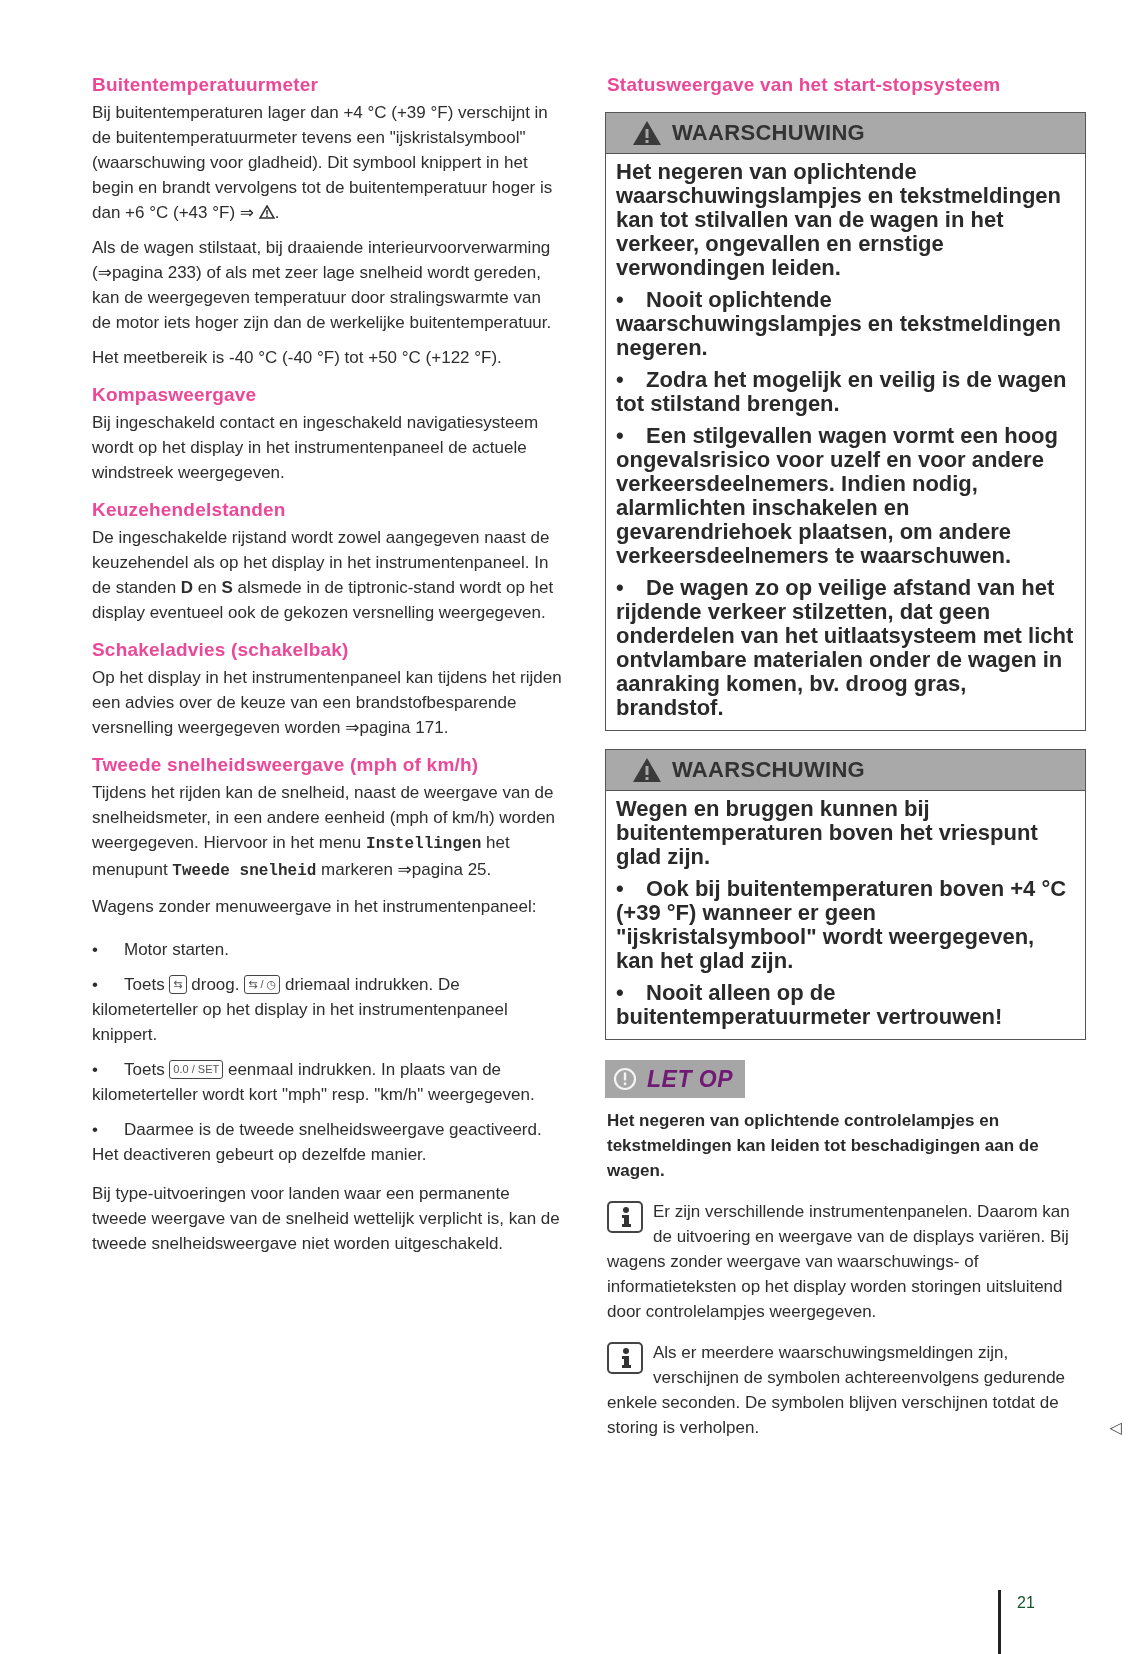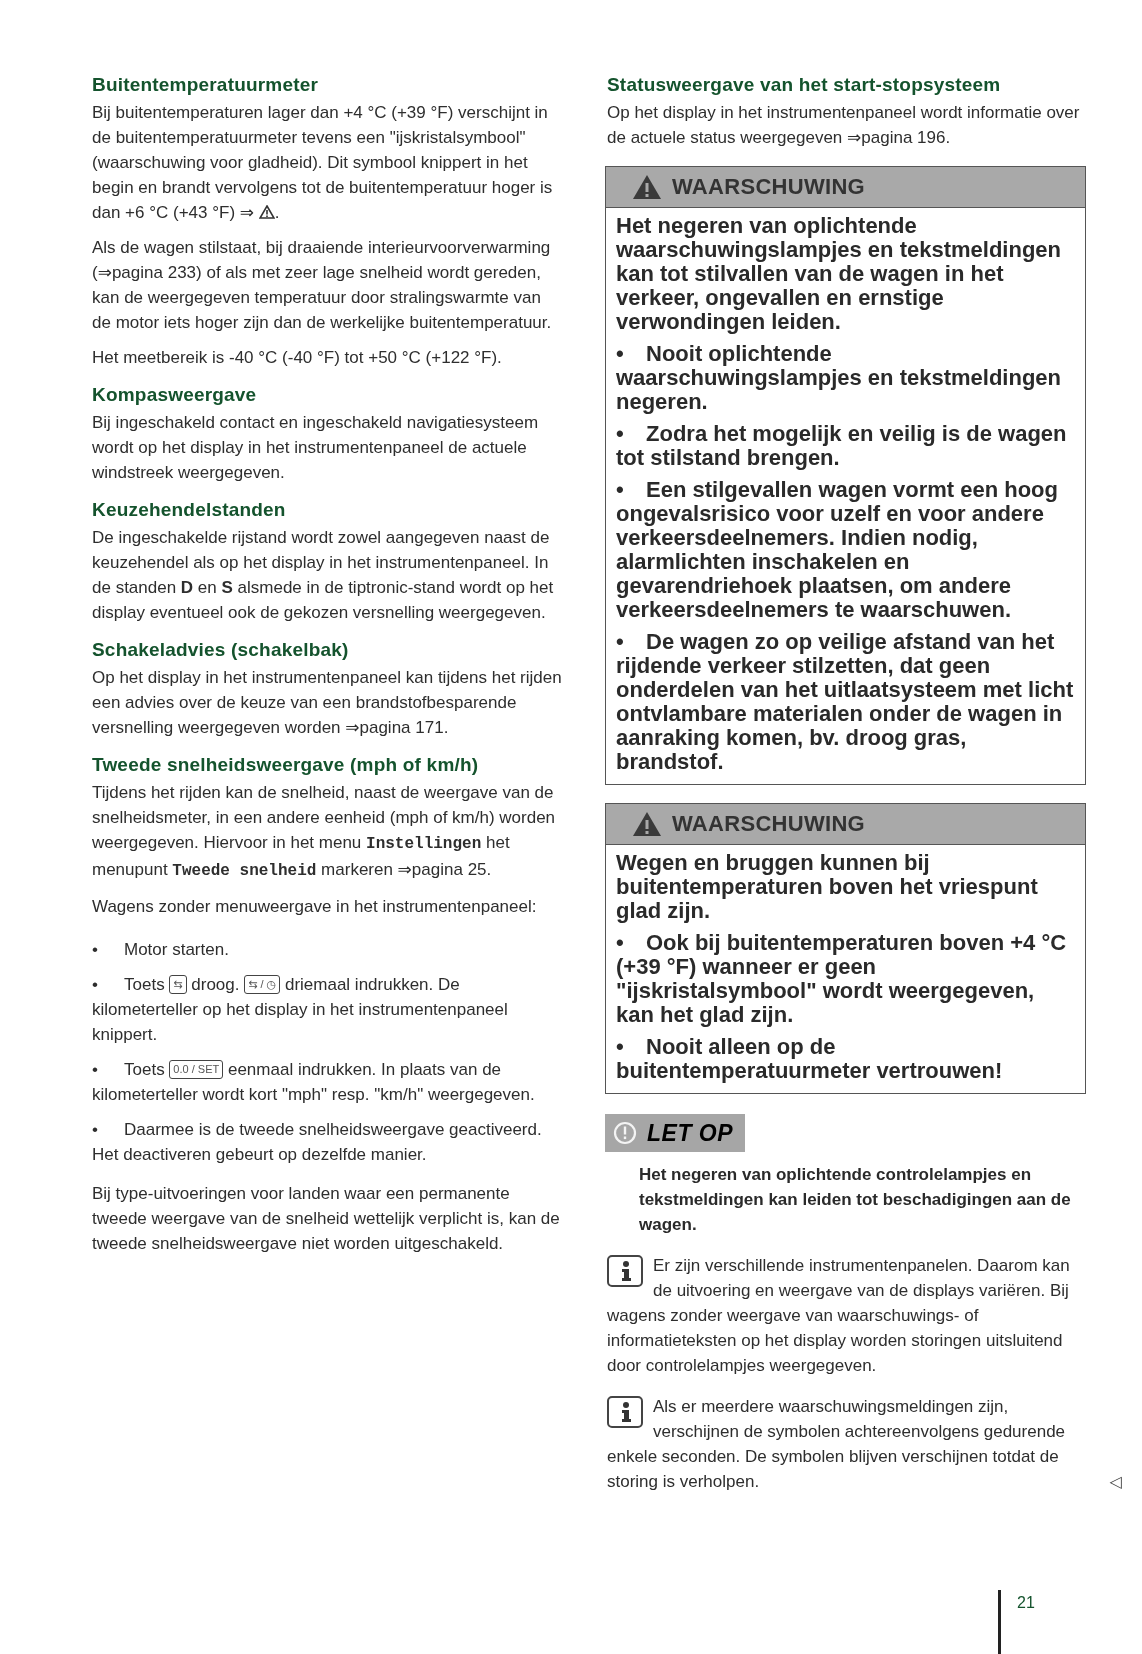--- a/index.html
+++ b/index.html
@@ -5,21 +5,21 @@
   html, body { margin: 0; padding: 0; background: #ffffff; }
   body {
     width: 1142px; height: 1654px; position: relative; overflow: hidden;
     font-family: "Liberation Sans", "DejaVu Sans", sans-serif;
     color: #2e2e2e;
   }
   .col { position: absolute; top: 74px; width: 470px; }
   .col-left { left: 92px; }
   .col-right { left: 607px; }
   h2 {
-    font-size: 19px; font-weight: bold; margin: 0 0 4px 0; color: #14532d;
+    font-size: 19px; font-weight: bold; margin: 0 0 4px 0; color: #ec4899;
     letter-spacing: 0.2px;
   }
   p { font-size: 17px; line-height: 25px; margin: 0 0 10px 0; }
   .sec { margin-bottom: 14px; }
   .bullet { position: relative; padding-left: 0; }
   .bullet .dot { display: inline-block; width: 32px; }
   .mono { font-family: "Liberation Mono", "DejaVu Sans Mono", monospace; font-weight: bold; font-size: 16px; }
   .bold { font-weight: bold; }
   .key {
     display: inline-block; border: 1.5px solid #444; border-radius: 3px;
@@ -36,22 +36,22 @@
   .warn-head .tri { width: 30px; height: 26px; margin-right: 10px; }
   .warn-head .label {
     font-size: 22px; font-weight: bold; color: #333; letter-spacing: 0.3px;
   }
   .warn-body { padding: 6px 10px 2px 10px; }
   .warn-body p { font-weight: bold; color: #2a2a2a; font-size: 22px; line-height: 24px; margin-bottom: 8px; }
   .letop {
     display: inline-flex; align-items: center; background: #a6a6a6;
     height: 38px; padding: 0 12px 0 8px; margin: 2px 0 10px -2px;
   }
-  .letop .label { color: #000000; font-style: italic; font-weight: bold; font-size: 23px; margin-left: 10px; letter-spacing: 0.5px; text-align: right; }
-  .letop-text p { font-weight: bold; color: #2a2a2a; margin-left: 32px; }
+  .letop .label { color: #701a75; font-style: italic; font-weight: bold; font-size: 23px; margin-left: 10px; letter-spacing: 0.5px; text-align: right; }
+  .letop-text p { font-weight: bold; color: #2a2a2a; }
   .info-block { margin-top: 16px; }
   .info-icon {
     float: left; width: 36px; height: 32px; border: 2px solid #444; border-radius: 5px;
     margin: 2px 10px 0 0; box-sizing: border-box; display: flex; align-items: center; justify-content: center;
   }
   .footer-title {
     position: absolute; left: 739px; top: 1652px; font-size: 16px; font-weight: bold; color: #333; letter-spacing: 0.4px;
   }
   .footer-bar { position: absolute; left: 998px; top: 1590px; width: 3px; height: 64px; background: #222; }
   .footer-page { position: absolute; left: 1017px; top: 1594px; font-size: 16px; color: #14532d; }
@@ -113,21 +113,20 @@
       <span class="dot">•</span><span>Daarmee is de tweede snelheidsweergave geactiveerd. Het deactiveren gebeurt op dezelfde manier.</span>
     </p>
     <p>Bij type-uitvoeringen voor landen waar een permanente tweede weergave van de snelheid wettelijk verplicht is, kan de tweede snelheidsweergave niet worden uitgeschakeld.</p>
   </div>
 </div>
 
 <div class="col col-right" style="width:479px">
 
   <div class="sec">
     <h2>Statusweergave van het start-stopsysteem</h2>
-    <p>Op het display in het instrumentenpaneel wordt informatie over de actuele status weergegeven ⇒pagina 196.</p>
   </div>
 
   <div class="warn-box">
     <div class="warn-head">
       <svg class="tri" viewBox="0 0 30 26">
           <polygon points="15,1 29,25 1,25" fill="#3a3a3a"></polygon>
           <rect x="13.5" y="9" width="3" height="9" fill="#a9a9a9"></rect>
           <rect x="13.5" y="20" width="3" height="3" fill="#a9a9a9"></rect>
         </svg>
       <span class="label">WAARSCHUWING</span>

